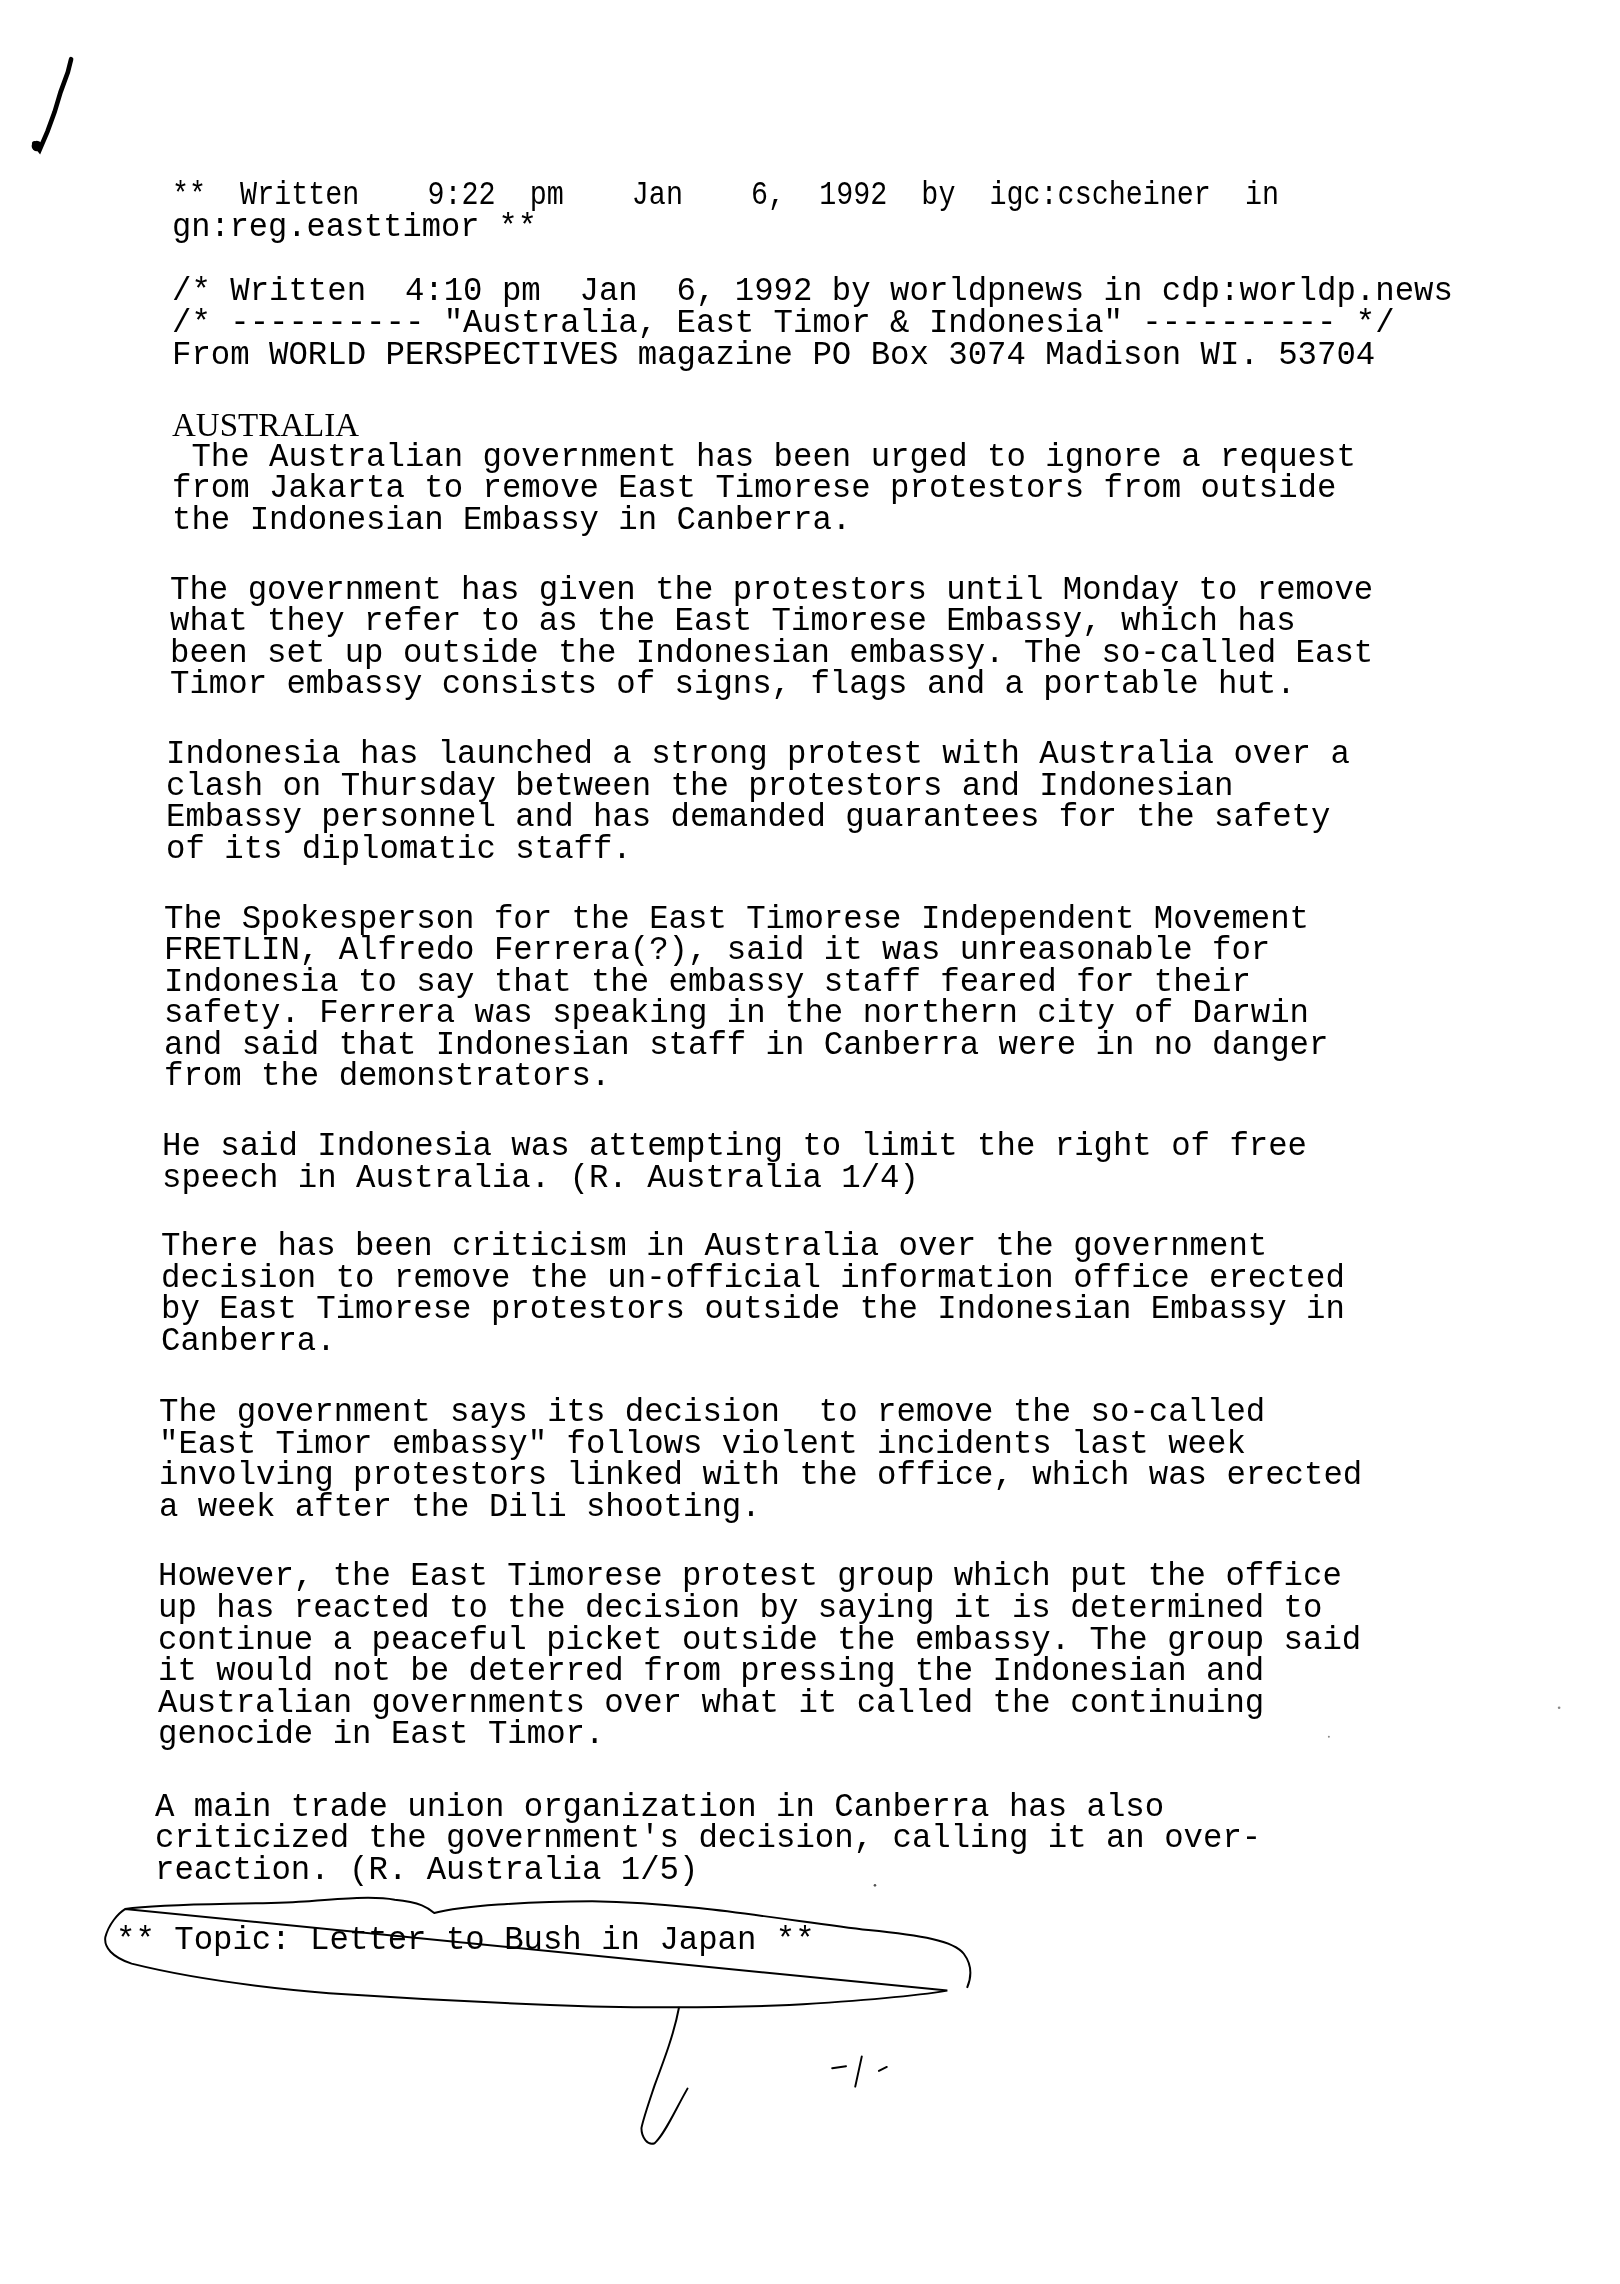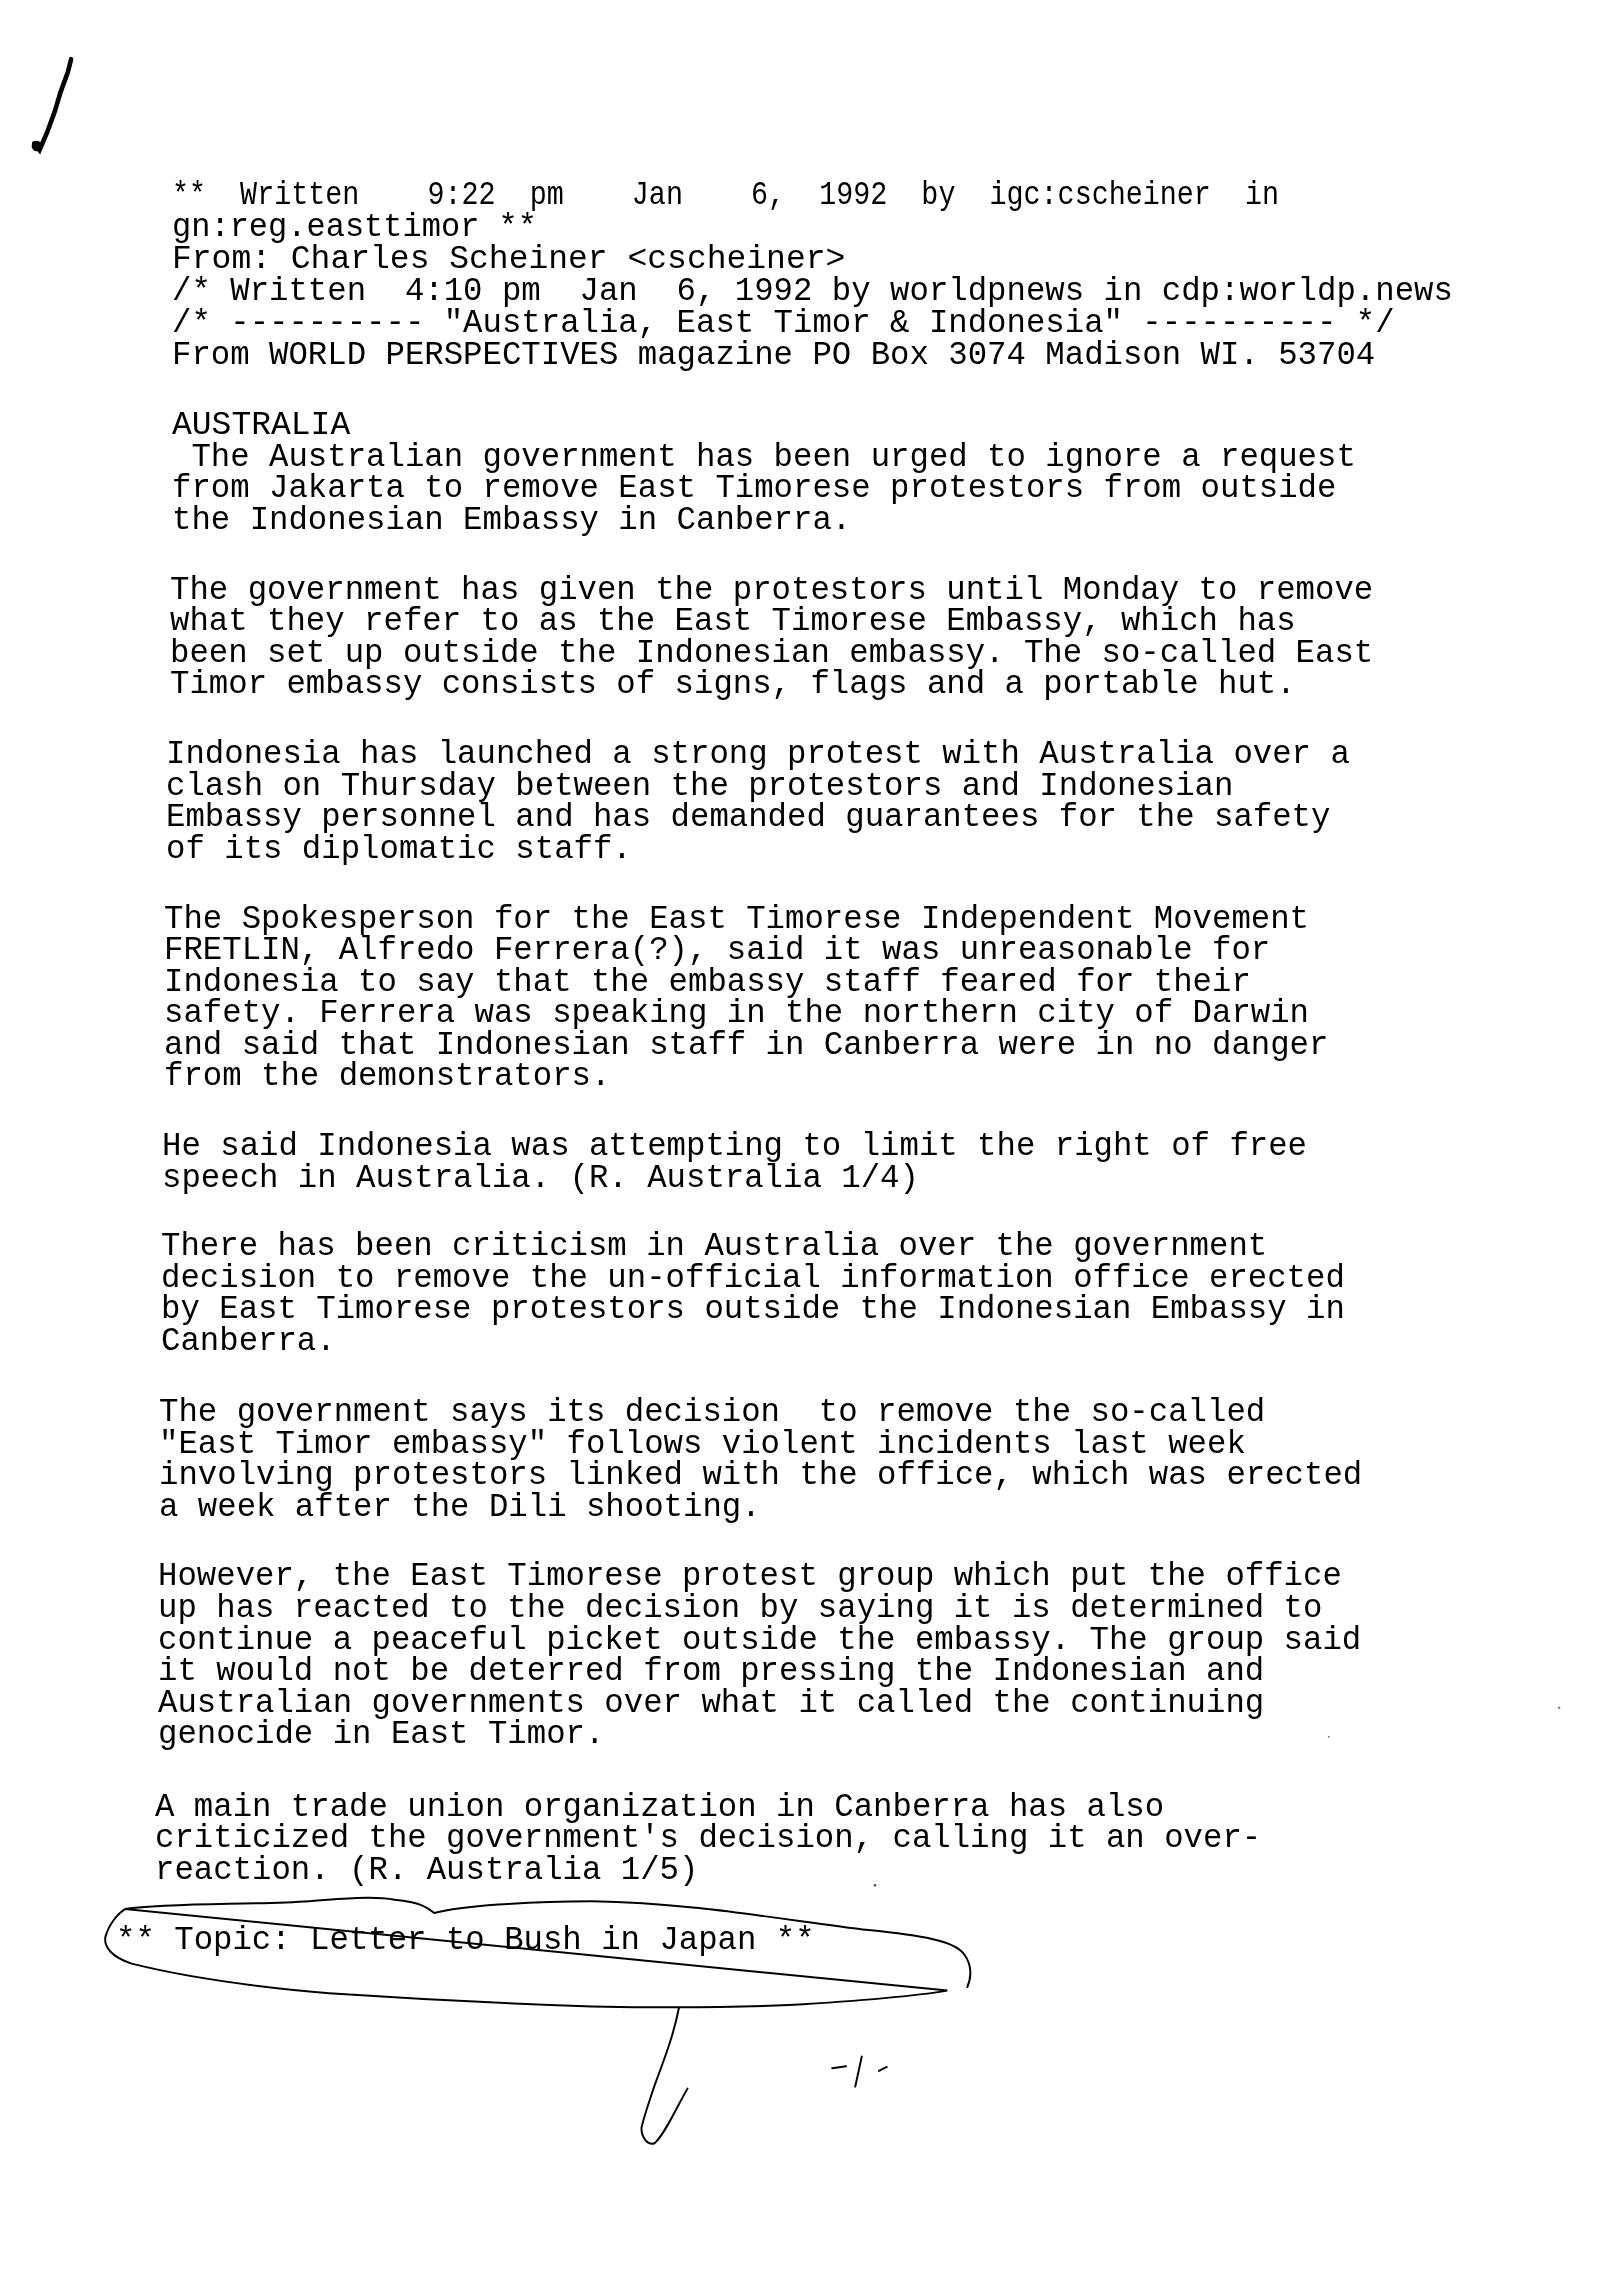--- a/index.html
+++ b/index.html
@@ -16,26 +16,25 @@
   }
   .ink { position: absolute; left: 0; top: 0; width: 1621px; height: 2284px; pointer-events: none; }
 </style>
 </head>
 <body>
 
 <div class="page">
 
   <div class="ln" style="left:172px;top:179px;transform:scaleX(0.86);">**  Written    9:22  pm    Jan    6,  1992  by  igc:cscheiner  in</div>
   <div class="ln" style="left:172px;top:211px;transform:scaleX(0.97);">gn:reg.easttimor **</div>
-  <div class="ln" style="left:172px;top:243px;transform:scaleX(1.0);">From: Charles Scheiner &lt;cscheiner&gt;</div>
   <div class="ln" style="left:172px;top:275px;transform:scaleX(0.98);">/* Written  4:10 pm  Jan  6, 1992 by worldpnews in cdp:worldp.news</div>
   <div class="ln" style="left:172px;top:307px;transform:scaleX(0.98);">/* ---------- "Australia, East Timor &amp; Indonesia" ---------- */</div>
   <div class="ln" style="left:172px;top:339px;transform:scaleX(0.98);">From WORLD PERSPECTIVES magazine PO Box 3074 Madison WI. 53704</div>
 
-  <div class="ln" style="left:172px;top:409px;">AUSTRALIA</div>
+  <div class="ln" style="left:172px;top:409px;font-family:Liberation Serif, serif;">AUSTRALIA</div>
 
   <div class="ln" style="left:172px;top:441px;transform:scaleX(0.98);"> The Australian government has been urged to ignore a request</div>
   <div class="ln" style="left:172px;top:472px;transform:scaleX(0.98);">from Jakarta to remove East Timorese protestors from outside</div>
   <div class="ln" style="left:172px;top:504px;transform:scaleX(0.98);">the Indonesian Embassy in Canberra.</div>
 
   <div class="ln" style="left:170px;top:574px;transform:scaleX(0.98);">The government has given the protestors until Monday to remove</div>
   <div class="ln" style="left:170px;top:605px;transform:scaleX(0.98);">what they refer to as the East Timorese Embassy, which has</div>
   <div class="ln" style="left:170px;top:637px;transform:scaleX(0.98);">been set up outside the Indonesian embassy. The so-called East</div>
   <div class="ln" style="left:170px;top:668px;transform:scaleX(0.98);">Timor embassy consists of signs, flags and a portable hut.</div>
 

